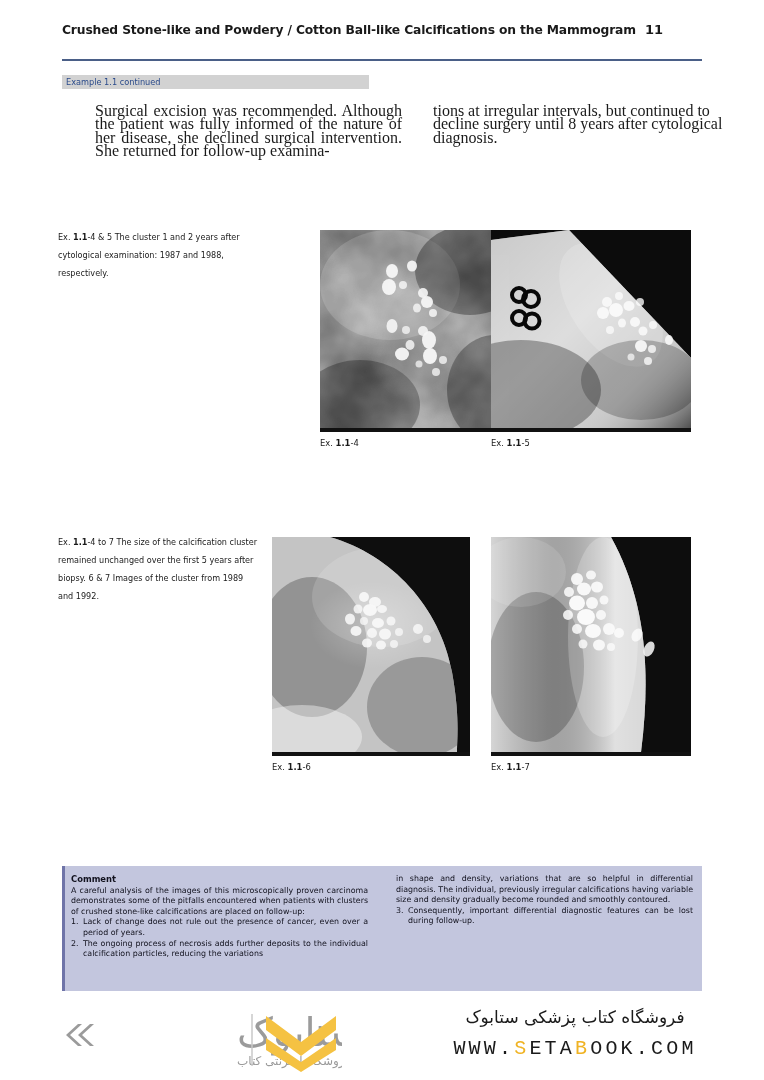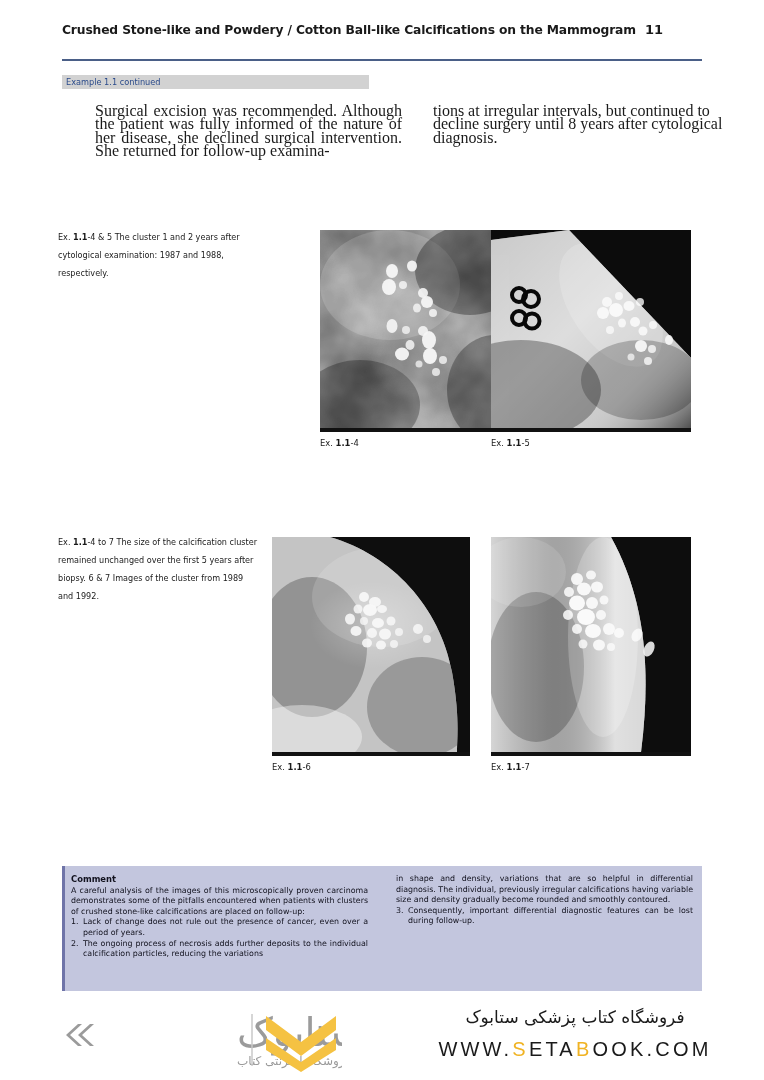--- a/index.html
+++ b/index.html
@@ -205,21 +205,21 @@
   }
   .footer-fa {
     font-family: "DejaVu Sans", sans-serif;
     font-size: 17px;
     color: #1a1a1a;
     direction: rtl;
     margin-bottom: 6px;
     line-height: 26px;
   }
   .footer-url {
-    font-family: Liberation Sans, sans-serif;
+    font-family: Liberation Mono, monospace;
     font-size: 20px;
     letter-spacing: 3.2px;
     color: #1a1a1a;
     font-weight: 400;
     line-height: 26px;
   }
   .footer-url .hl { color: #f0b323; }
 </style>
 </head>
 <body>

